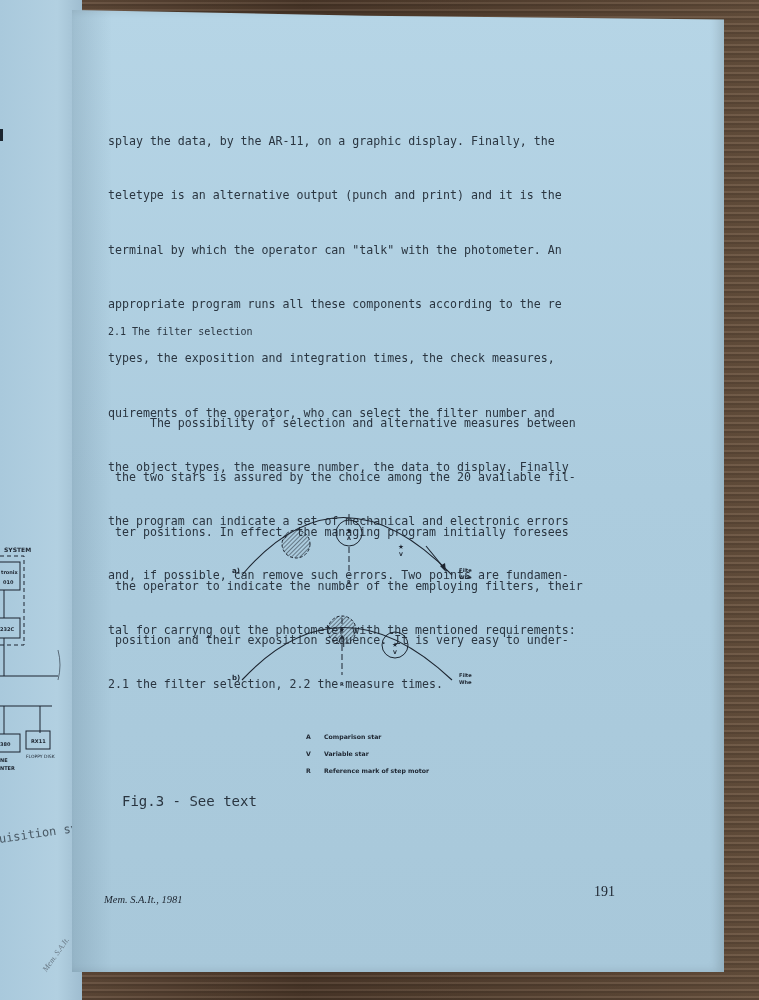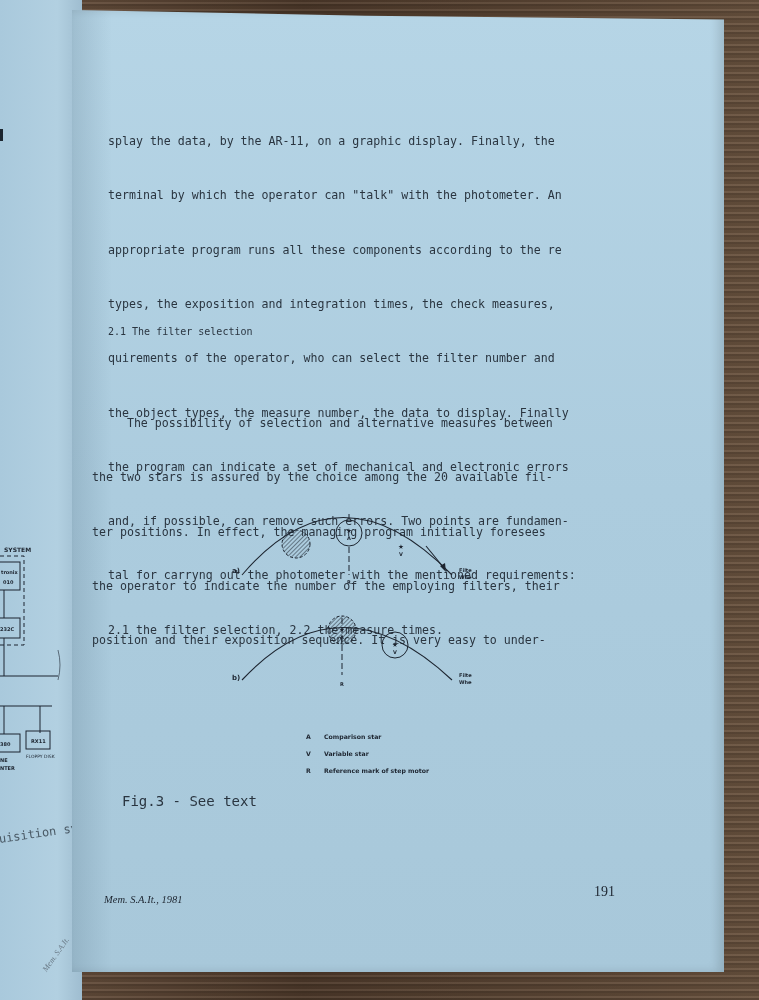--- a/index.html
+++ b/index.html
@@ -38,21 +38,21 @@
     }
     .body-text {
       position: absolute; left: 36px; top: 86px; width: 520px;
       font-size: 11.6px; line-height: 18.1px; color: #2a3540; margin: 0;
       white-space: pre;
     }
     .heading {
       position: absolute; left: 36px; top: 316px; font-size: 10px; color: #2a3540;
     }
     .body-text2 {
-      position: absolute; left: 20px; top: 368px; width: 520px;
+      position: absolute; left: 43px; top: 368px; width: 520px;
       font-size: 11.6px; line-height: 18.1px; color: #2a3540; margin: 0; white-space: pre;
     }
     .figure { position: absolute; left: 140px; top: 490px; }
     .legend { position: absolute; left: 234px; top: 718px; }
     .legend-row { display: flex; align-items: center; height: 17px; font-family: "DejaVu Sans", sans-serif; font-weight: bold; font-size: 6.2px; color: #1d2530; }
     .legend-key { width: 18px; }
     .caption { position: absolute; left: 50px; top: 783px; font-size: 14px; color: #2a3540; }
     .footer-journal {
       position: absolute; left: 32px; top: 884px; font-family: "Liberation Serif", serif;
       font-style: italic; font-size: 10.5px; color: #1d2530;
@@ -92,20 +92,21 @@
   </svg>
   <div class="lp-caption">uisition system</div>
   <div class="lp-footer">Mem. S.A.It.</div>
 </div>
 
 <div class="page">
   <div class="page-shade"></div>
 
   <div class="body-text">
     <div>splay the data, by the AR-11, on a graphic display. Finally, the</div>
+    <div>teletype is an alternative output (punch and print) and it is the</div>
     <div>terminal by which the operator can "talk" with the photometer. An</div>
     <div>appropriate program runs all these components according to the re</div>
     <div>types, the exposition and integration times, the check measures,</div>
     <div>quirements of the operator, who can select the filter number and</div>
     <div>the object types, the measure number, the data to display. Finally</div>
     <div>the program can indicate a set of mechanical and electronic errors</div>
     <div>and, if possible, can remove such errors. Two points are fundamen-</div>
     <div>tal for carryng out the photometer with the mentioned requirements:</div>
     <div>2.1 the filter selection, 2.2 the measure times.</div>
   </div>

